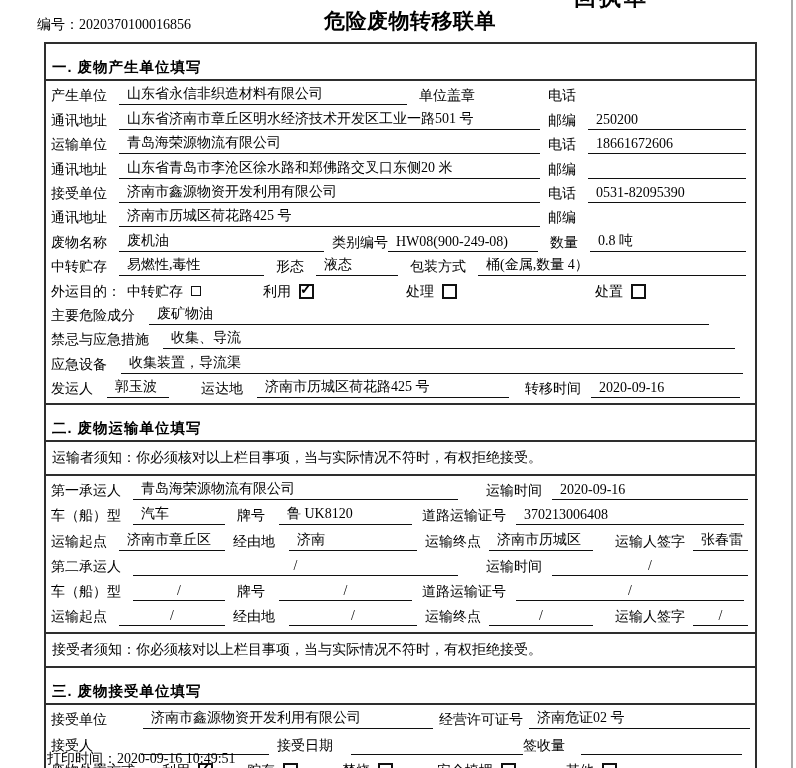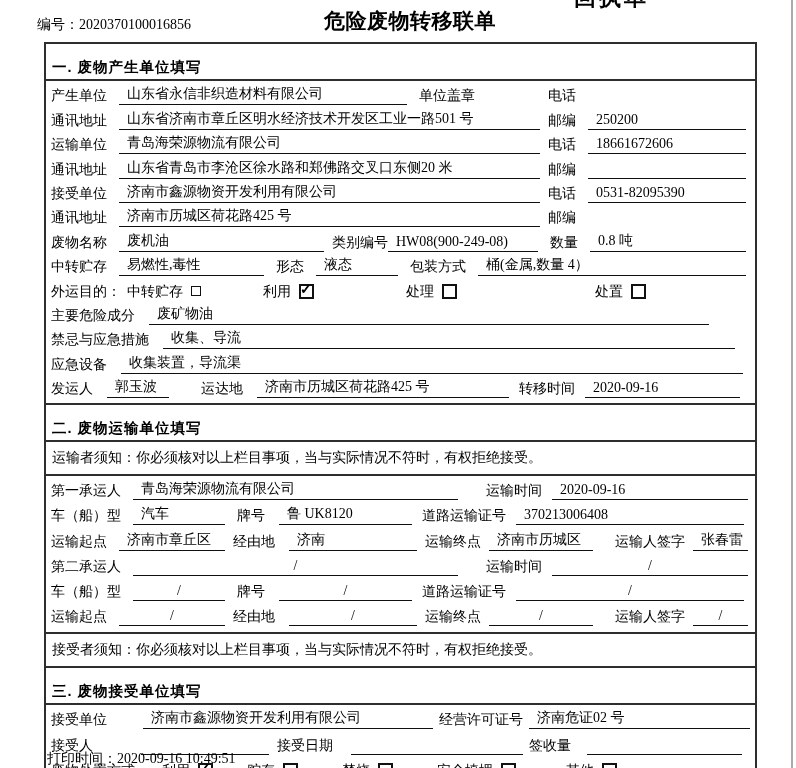--- a/index.html
+++ b/index.html
@@ -186,21 +186,21 @@
     <div class="row">
       <span class="lb" style="margin-right:14px">应急设备</span>
       <span class="u" style="width:622px">收集装置，导流渠</span>
     </div>
 
     <div class="row">
       <span class="lb" style="margin-right:14px">发运人</span>
       <span class="u" style="width:62px">郭玉波</span>
       <span style="margin-left:32px;margin-right:14px">运达地</span>
       <span class="u" style="width:252px">济南市历城区荷花路425 号</span>
-      <span style="margin-left:10px;margin-right:10px">转移时间</span>
+      <span style="margin-left:16px;margin-right:10px">转移时间</span>
       <span class="u fill" style="margin-right:10px">2020-09-16</span>
     </div>
   </div>
 
   <div class="box sec-header">二. 废物运输单位填写</div>
   <div class="box notice">运输者须知：你必须核对以上栏目事项，当与实际情况不符时，有权拒绝接受。</div>
   <div class="box sec-body s2">
 
     <div class="row">
       <span class="lb">第一承运人</span>
@@ -266,21 +266,21 @@
       <span class="u" style="width:290px">济南市鑫源物资开发利用有限公司</span>
       <span style="margin-left:6px;margin-right:6px">经营许可证号</span>
       <span class="u fill">济南危证02 号</span>
     </div>
 
     <div class="row">
       <span class="lb" style="margin-right:48px">接受人</span>
       <span class="u" style="width:128px"></span>
       <span style="margin-left:8px;margin-right:18px">接受日期</span>
       <span class="u" style="width:172px"></span>
-      <span style="margin-left:6px;margin-right:16px">签收量</span>
+      <span style="margin-right:16px">签收量</span>
       <span class="u fill" style="margin-right:8px"></span>
     </div>
 
     <div class="row">
       <span>废物处置方式</span>
       <span class="opt" style="margin-left:27px">
         <span>利用</span>
         <span class="cb" data-checked="true"></span>
       </span>
       <span class="opt" style="margin-left:34px">

